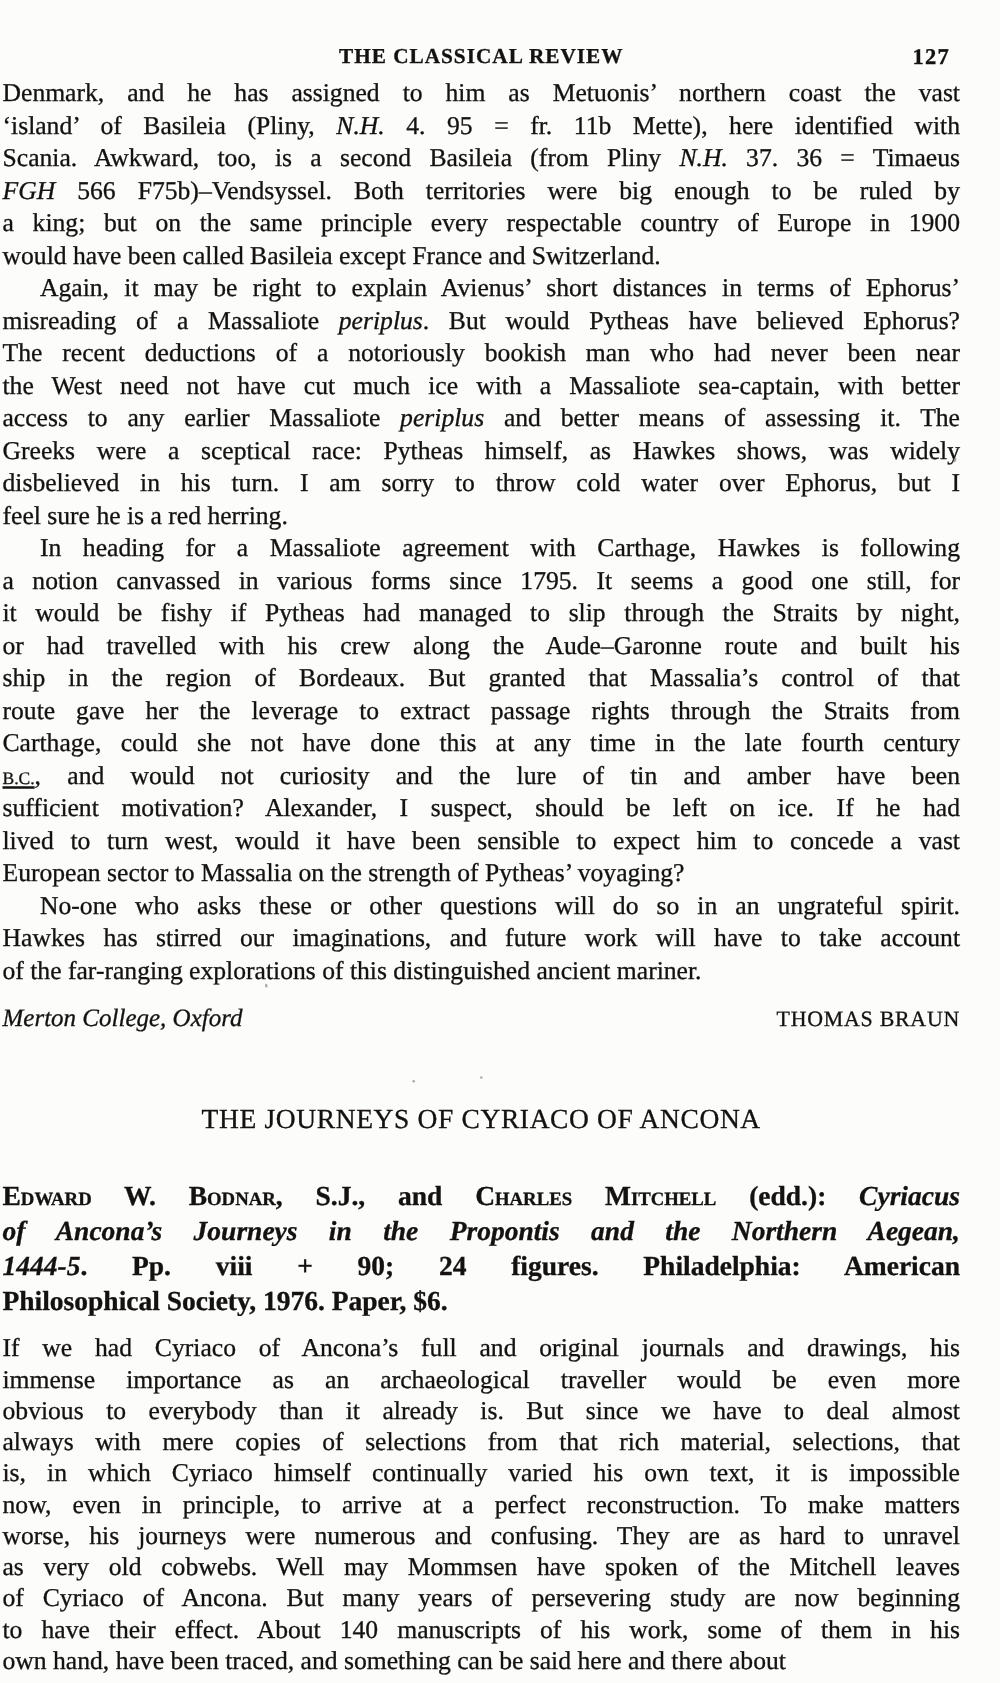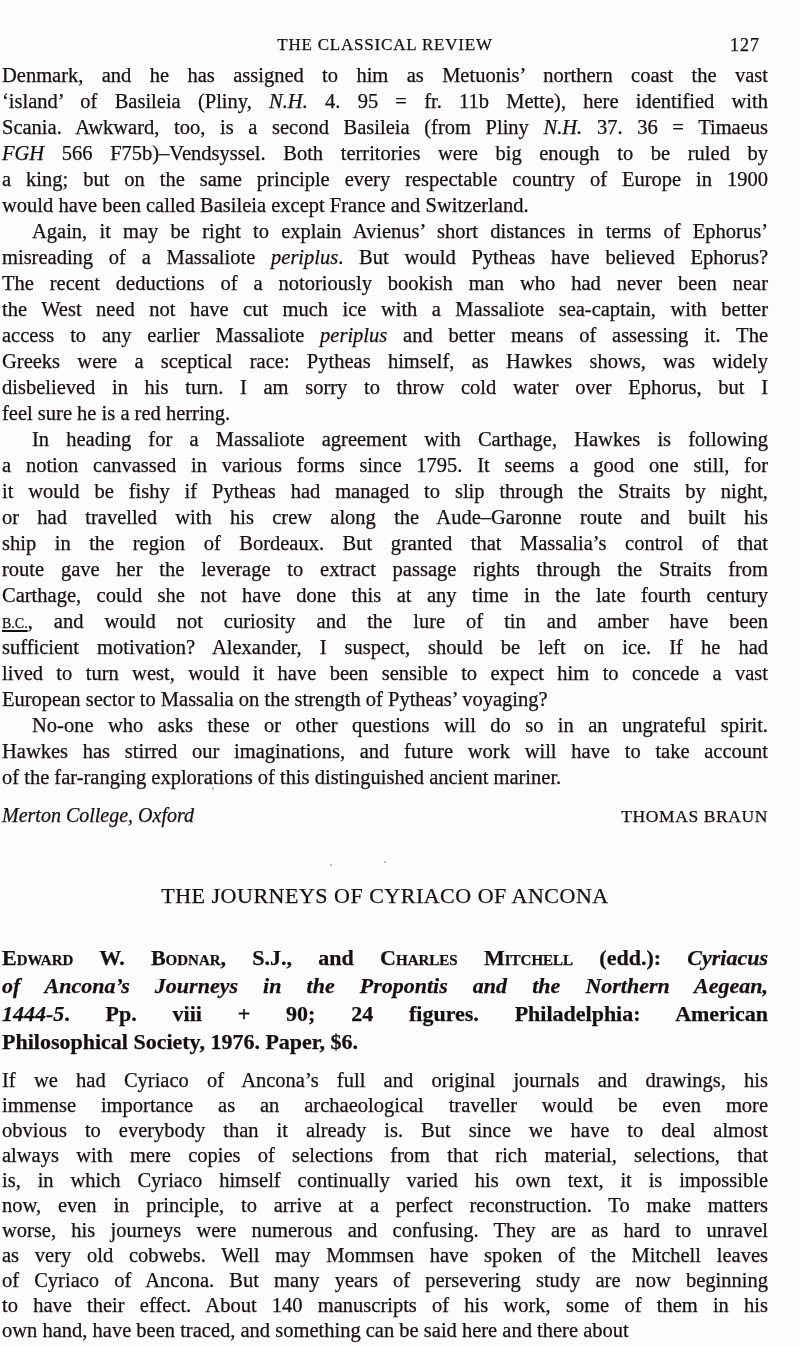--- a/index.html
+++ b/index.html
@@ -13,28 +13,28 @@
     -webkit-text-stroke: 0.25px #141210;
   }
   .running-head {
     position: relative;
     margin: 35px 0 0 2px;
     width: 766px;
     height: 20px;
     text-align: center;
   }
   .journal-title {
-    font-weight: normal;
+    font-weight: bold;
     font-size: 17px;
     letter-spacing: 0.8px;
   }
   .page-number {
     position: absolute;
     right: 8px; top: 0;
-    font-weight: normal;
+    font-weight: bold;
     font-size: 18px;
     letter-spacing: 1px;
   }
   .textcol {
     margin: 7px 0 0 2px;
     width: 766px;
     font-size: 20.5px;
     line-height: 26px;
   }
   .line {

